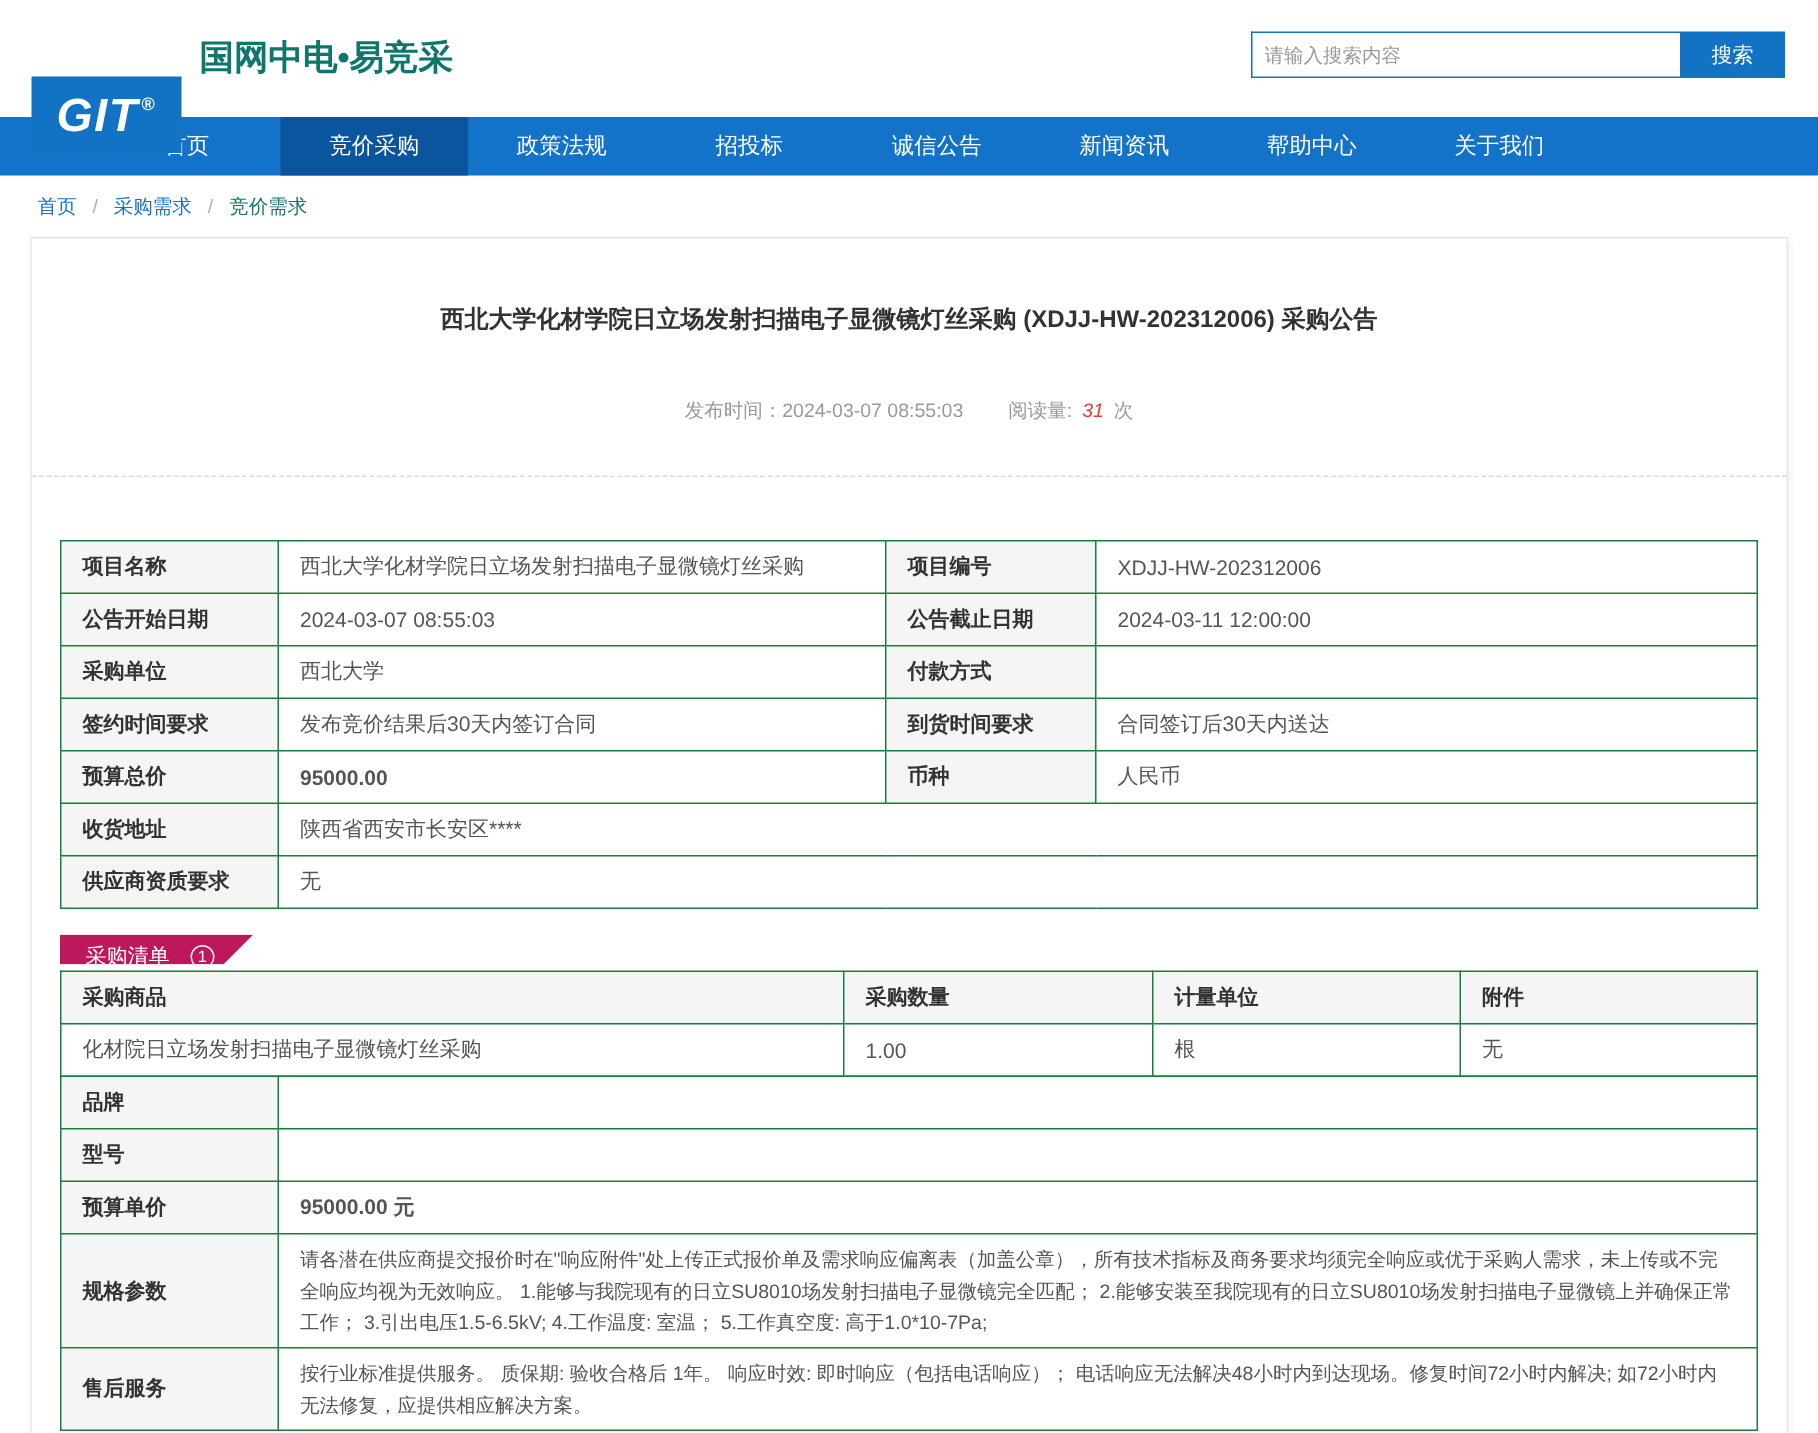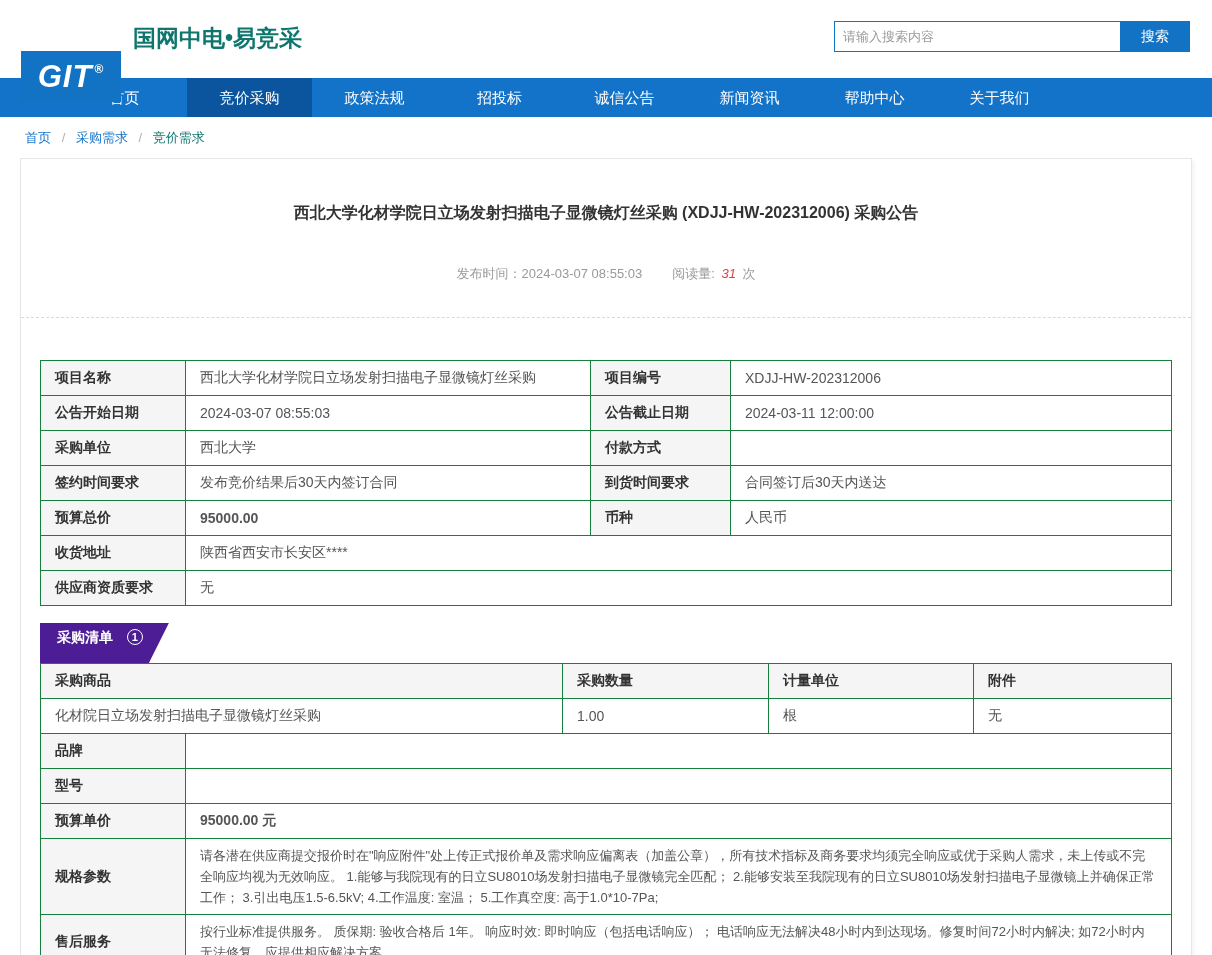--- a/index.html
+++ b/index.html
@@ -43,23 +43,23 @@
   .dashed { border:none; border-top:1px dashed #d9d9d9; margin-top:34px; }
 
   table { border-collapse:collapse; table-layout:fixed; width:calc(100% - 38px); margin:0 19px; }
   td, th { border:1px solid #15803d; font-size:14px; padding:0 14px; height:35px; text-align:left; }
   td.lbl, th { background:#f5f5f5; font-weight:bold; color:#333; }
   td.val { color:#555; }
   .red { color:#ee3f3f; font-weight:bold; }
   .info-table { margin-top:42px; }
 
   
-  .badge { display:inline-block; margin:17px 0 0 19px; height:40px; line-height:28px;
-    background:#4c1d95; color:#fff; font-size:14px; padding:0 26px 0 17px;
-    clip-path:polygon(0 0,100% 0,calc(100% - 20px) 100%,0 100%);font-weight:bold; }
+  .badge { display:inline-block; margin:17px 0 0 19px; height:20px; line-height:28px;
+    background:#be185d; color:#fff; font-size:14px; padding:0 26px 0 17px;
+    clip-path:polygon(0 0,100% 0,calc(100% - 20px) 100%,0 100%); }
   .badge .num { display:inline-block; width:16px; height:16px; line-height:15px; text-align:center;
     border:1px solid #fff; border-radius:50%; font-size:11px; margin-left:10px; vertical-align:1px; }
 
   .goods-detail { margin-top:-1px; }
   td.longtext { font-size:13px; line-height:21px; padding:6px 14px; color:#555; }
 </style>
 </head>
 <body>
 
 <div class="header">

